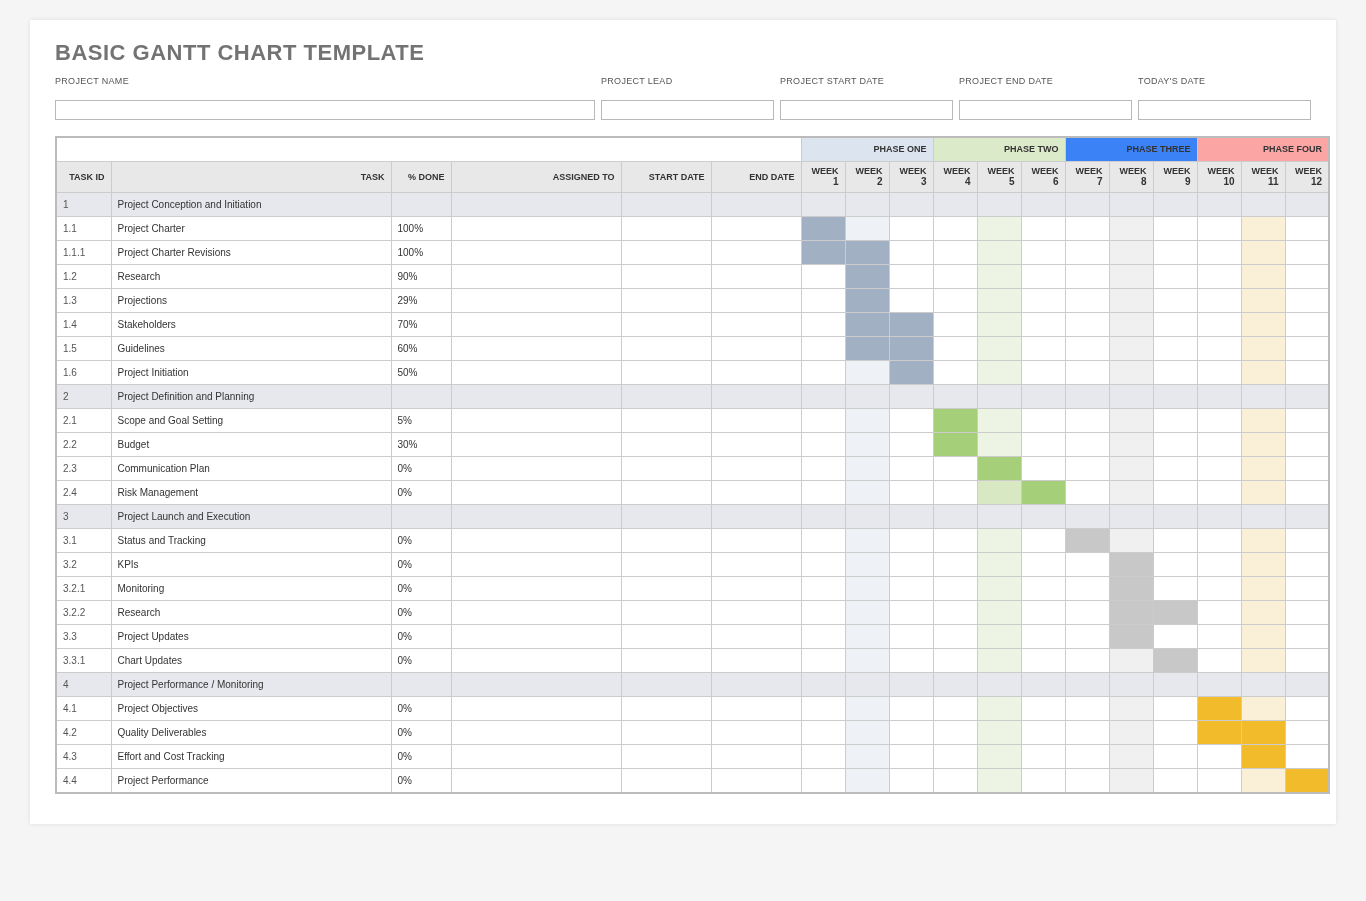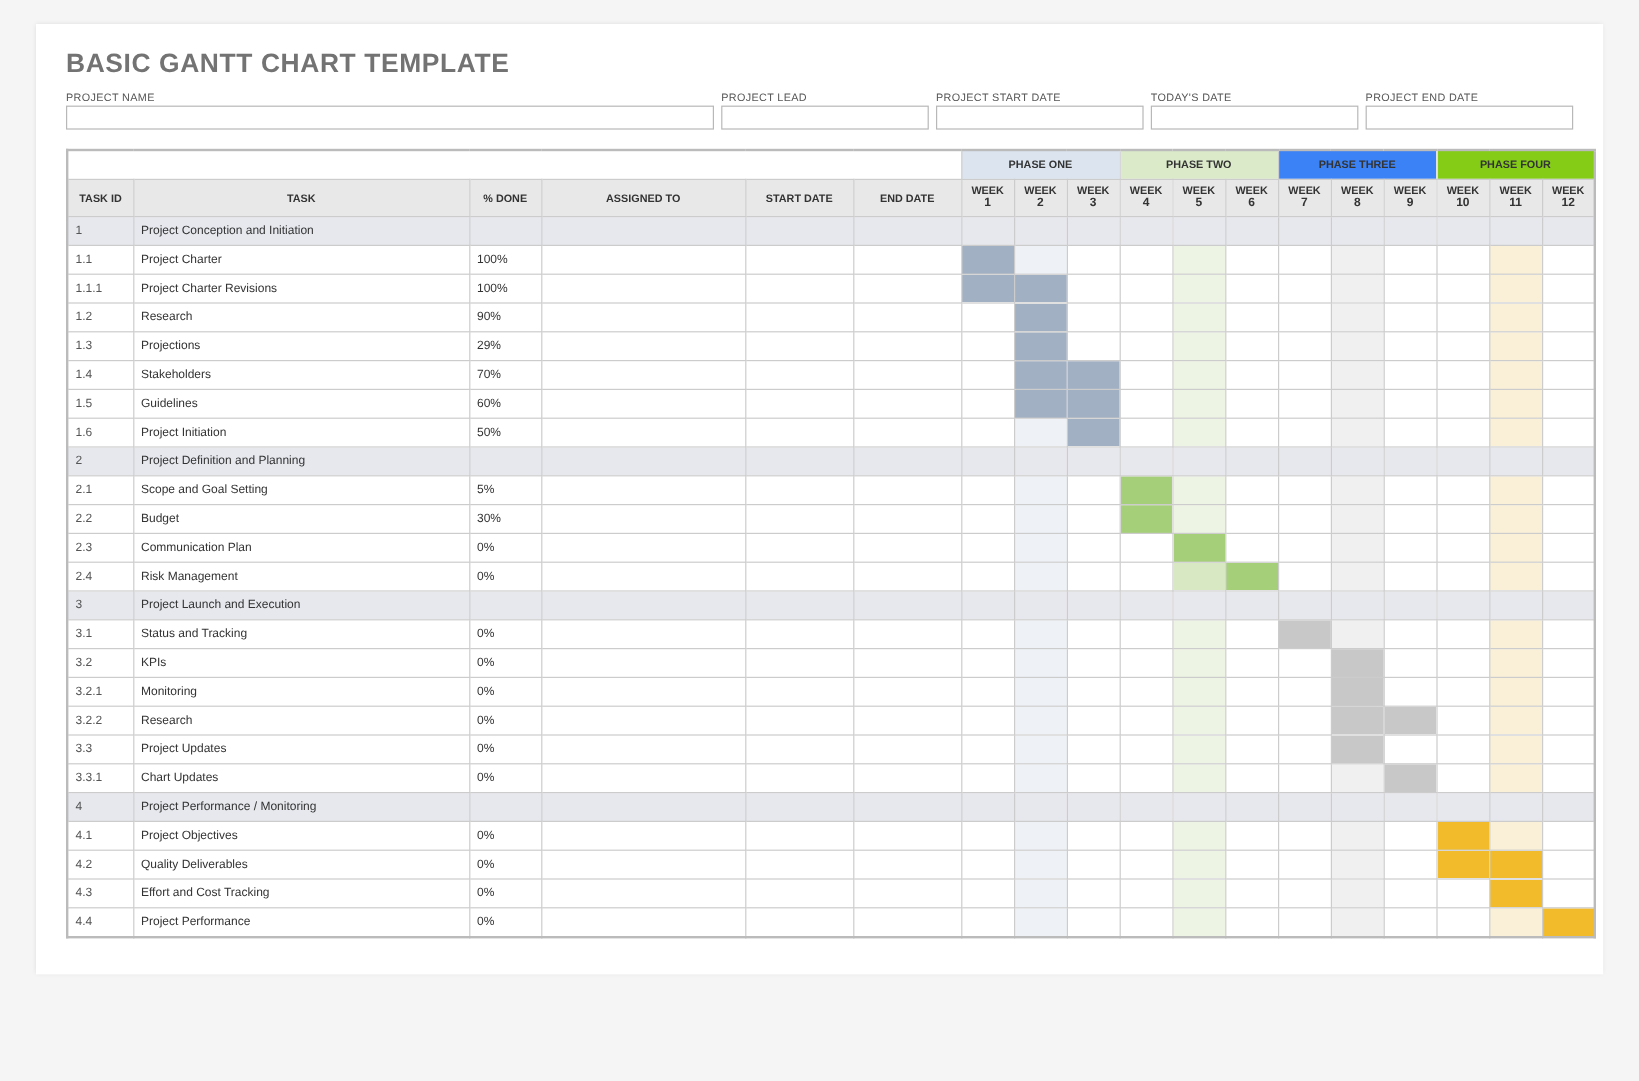--- a/index.html
+++ b/index.html
@@ -27,21 +27,21 @@
   .meta-row {
     display: grid;
     grid-template-columns: 540px 1fr 1fr 1fr 1fr;
     gap: 6px;
     margin-bottom: 16px;
   }
   .meta-row .label {
     font-size: 9px;
     color: #555;
     letter-spacing: 0.3px;
-    margin-bottom: 2px;
+    margin-bottom: 14px;
   }
   .meta-row .field {
     border: 1px solid #b8b8b8;
     height: 20px;
     background: #fff;
     width: 100%;
     padding: 2px 4px;
   }
   .meta-col.right .label { text-align: left; }
   .meta-col.first .label { text-align: left; }
@@ -55,33 +55,33 @@
   table.gantt th, table.gantt td {
     border: 1px solid #ccc;
     padding: 4px 6px;
     font-size: 10px;
     height: 24px;
     overflow: hidden;
   }
   table.gantt th {
     background: #e8e8e8;
     font-weight: bold;
-    text-align: center;
+    text-align: right;
     font-size: 9px;
     color: #333;
   }
   .phase-hdr th {
     text-align: center;
     font-size: 10px;
     padding: 5px 0;
   }
   .phase-hdr .p1 { background: #dbe4ef; border-top: 2px solid #bbb;}
   .phase-hdr .p2 { background: #dbeac9; border-top: 2px solid #bbb;}
   .phase-hdr .p3 { background: #3b82f6; border-top: 2px solid #bbb;}
-  .phase-hdr .p4 { background: #84cc16; border-top: 2px solid #bbb;}
+  .phase-hdr .p4 { background: #fca5a5; border-top: 2px solid #bbb;}
   .phase-hdr .spacer { background: transparent; border: none; }
 
   .week-hdr th {
     text-align: center;
     font-size: 8.5px;
     line-height: 1.2;
     padding: 3px 0;
   }
   .week-hdr .wk-line1 { display:block; }
   .week-hdr .wk-line2 { display:block; font-size: 10px; font-weight: bold; }
@@ -126,25 +126,25 @@
     </div>
     <div class="meta-col first">
       <div class="label">PROJECT LEAD</div>
       <input class="field" value="" style="">
     </div>
     <div class="meta-col right">
       <div class="label">PROJECT START DATE</div>
       <input class="field" value="" style="">
     </div>
     <div class="meta-col right">
-      <div class="label">TODAY'S DATE</div>
+      <div class="label">PROJECT END DATE</div>
       <input class="field" value="" style="">
     </div>
     <div class="meta-col right">
-      <div class="label">PROJECT END DATE</div>
+      <div class="label">TODAY'S DATE</div>
       <input class="field" value="" style="">
     </div>
   </div>
 
   <table class="gantt">
     <colgroup>
       <col class="id">
         <col class="task">
         <col class="done">
         <col class="asg">

